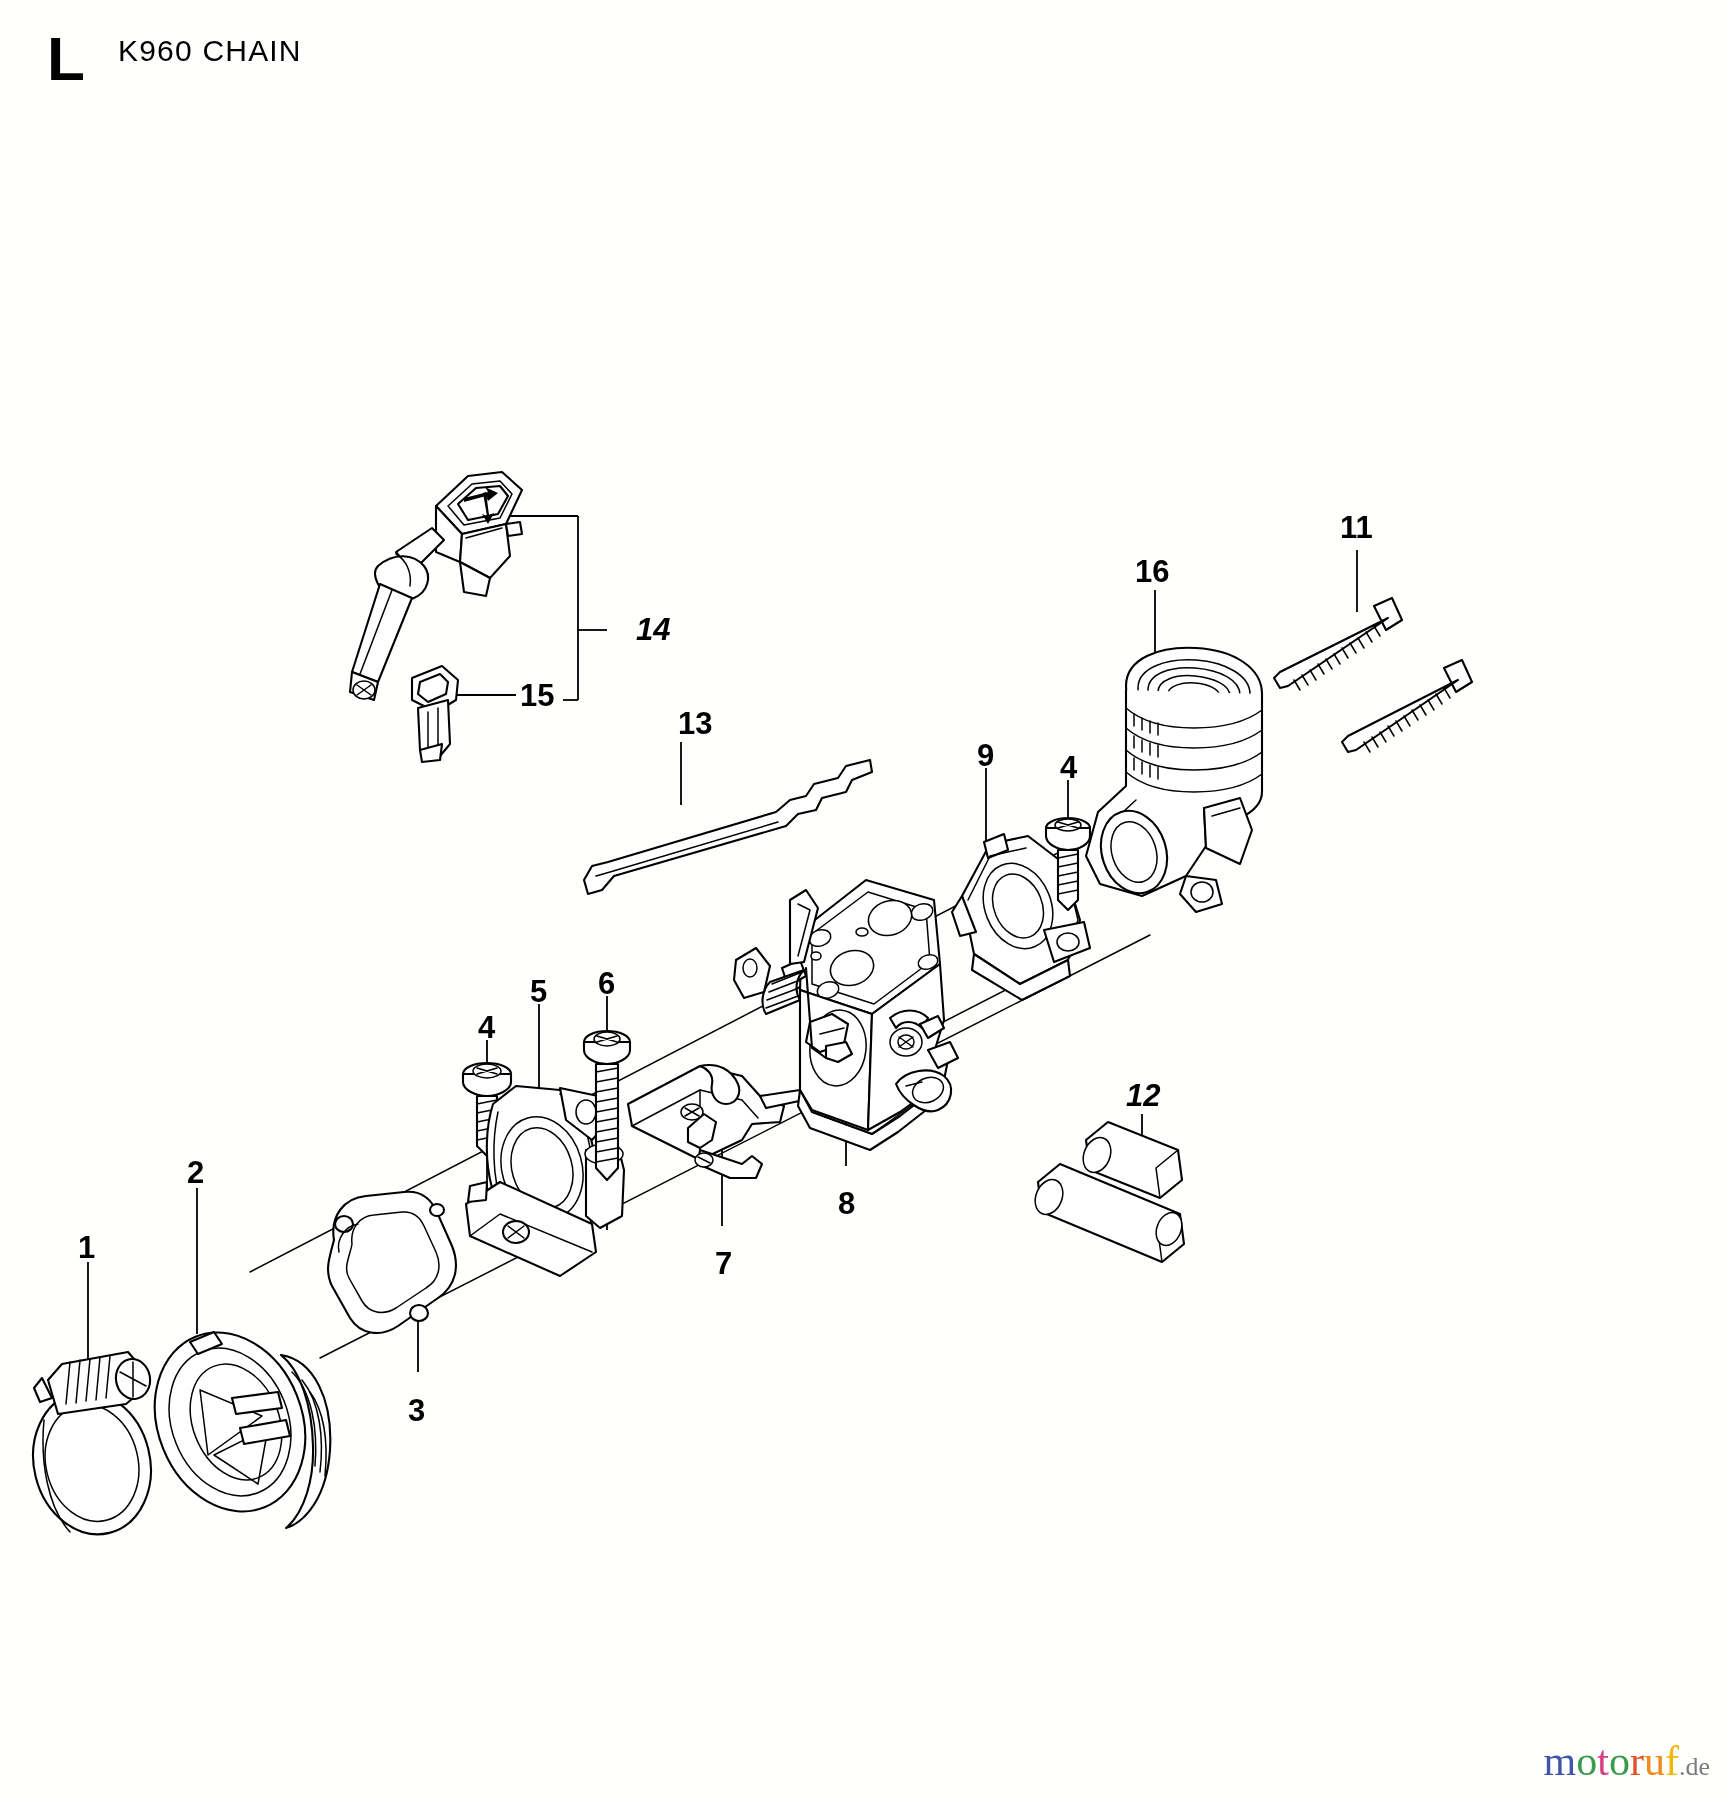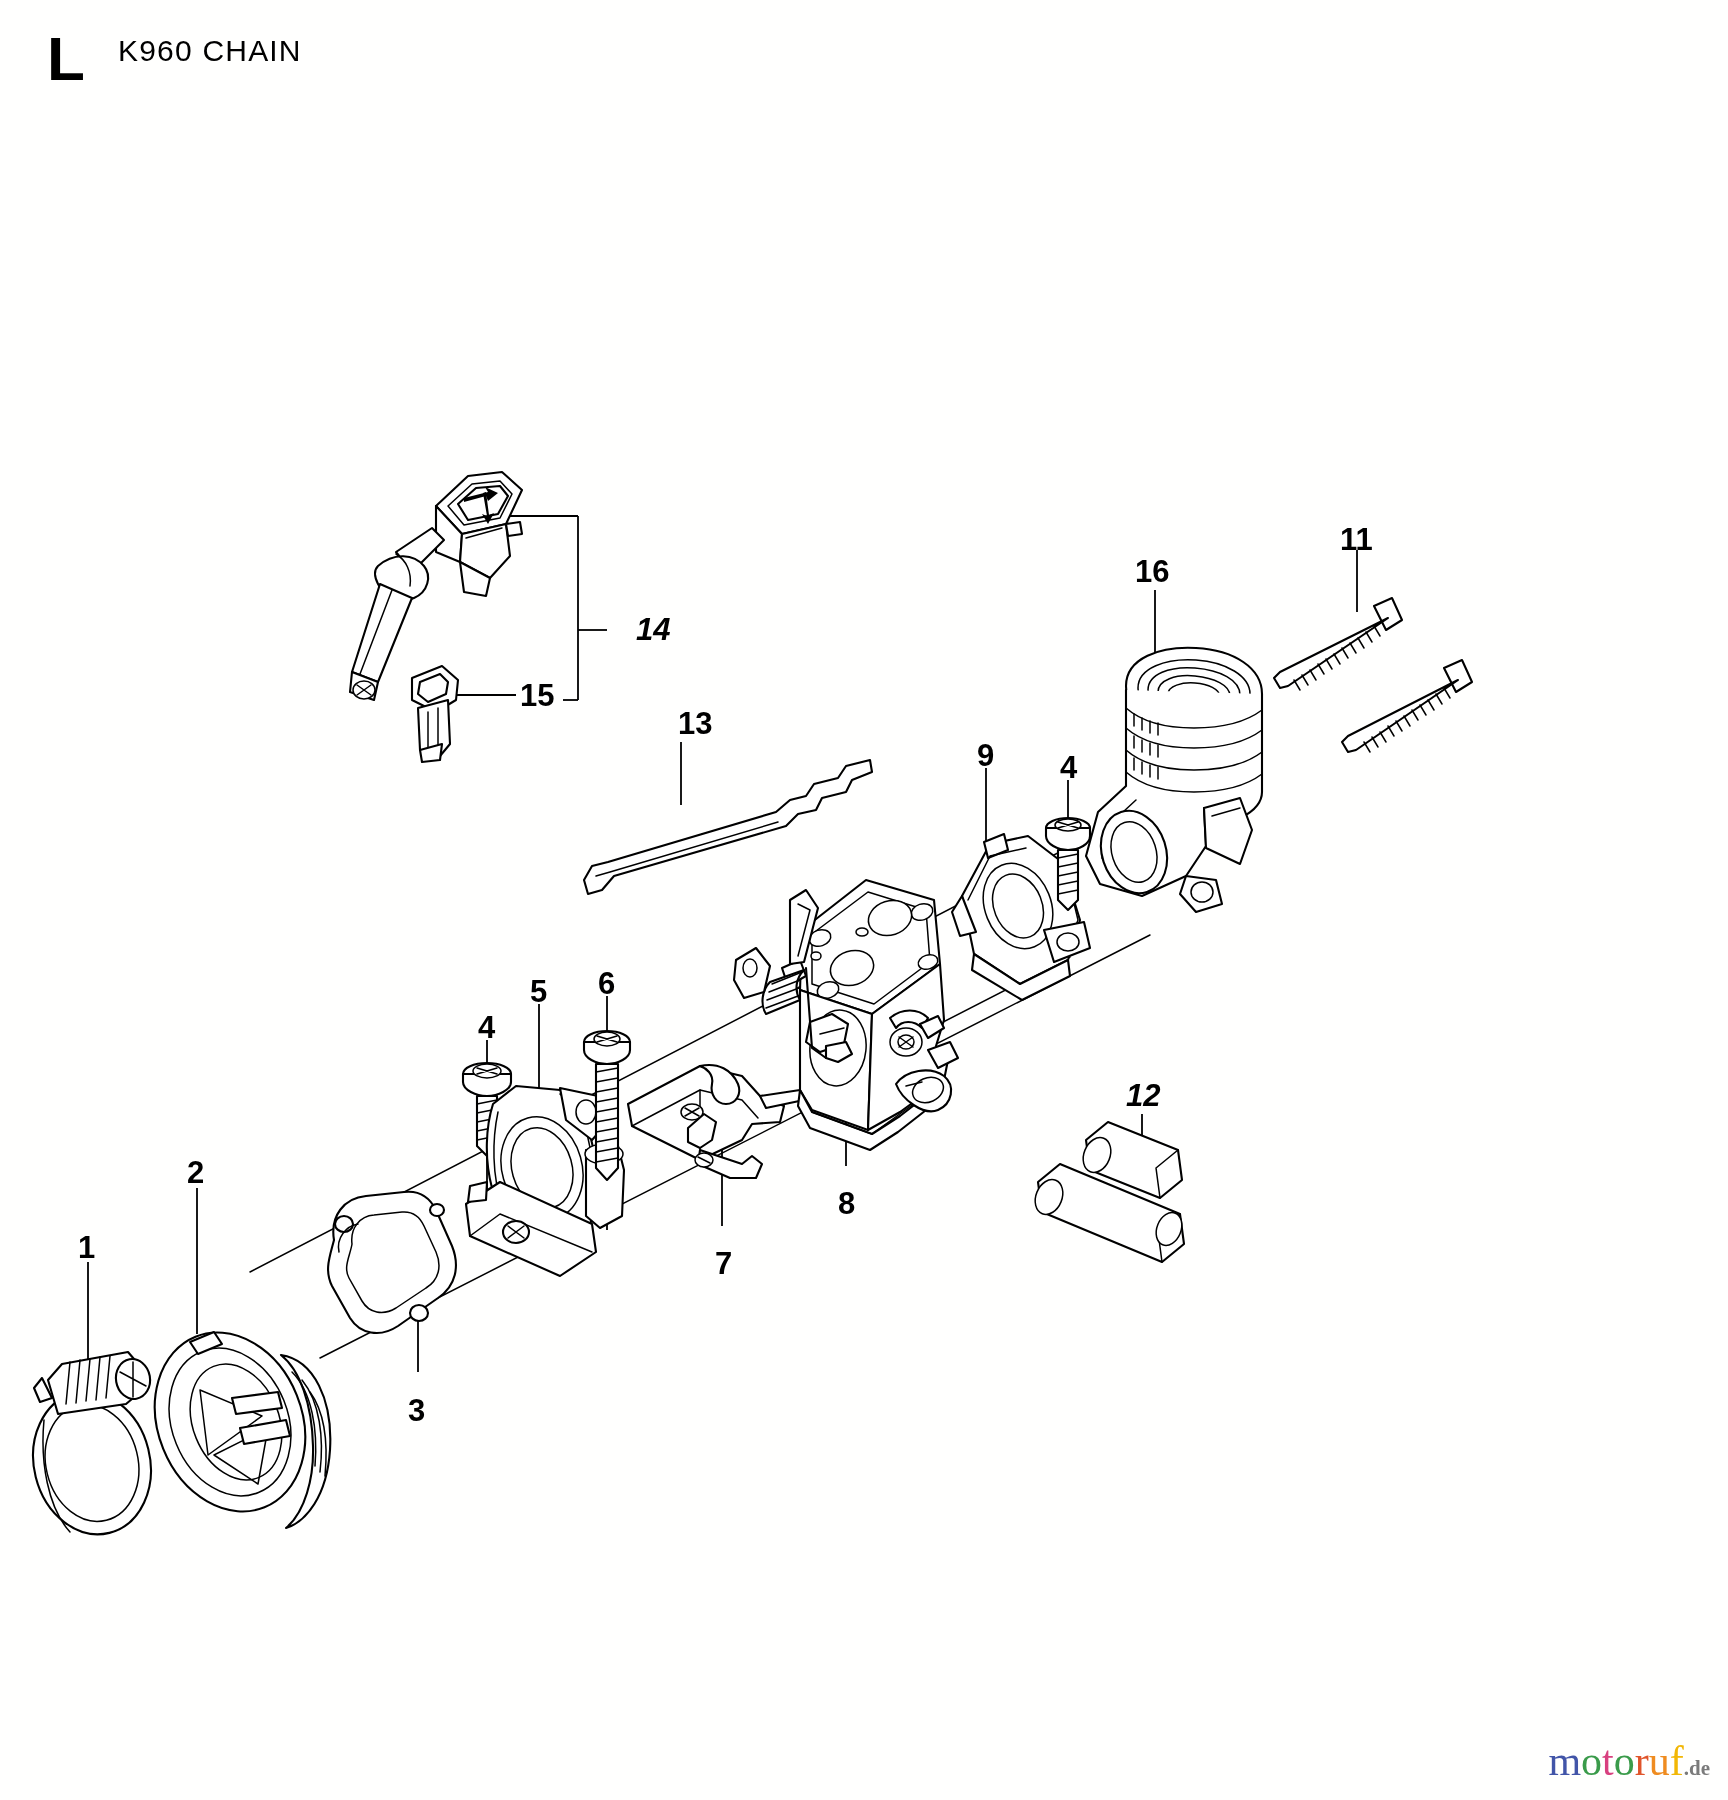--- a/index.html
+++ b/index.html
@@ -77,22 +77,21 @@
   }
   #watermark .l1 { color: #4255a8; }
   #watermark .l2 { color: #3a9b4a; }
   #watermark .l3 { color: #d8407f; }
   #watermark .l4 { color: #3a9b4a; }
   #watermark .l5 { color: #e0542a; }
   #watermark .l6 { color: #ef8c20; }
   #watermark .l7 { color: #f2b705; }
   #watermark .suffix {
     color: #7b7b7b;
-    font-size: 21px;
-    font-weight: bold;
+    font-size: 26px;
   }
 </style>
 </head>
 <body>
 
 <div id="page">
 
   <div id="header">
     <div id="section-letter">L</div>
     <div id="page-title">K960 CHAIN</div>
@@ -636,21 +635,21 @@
     <div class="callout" style="left:187px; top:1157px;">2</div>
     <div class="callout" style="left:408px; top:1395px;">3</div>
     <div class="callout" style="left:478px; top:1012px;">4</div>
     <div class="callout" style="left:530px; top:976px;">5</div>
     <div class="callout" style="left:598px; top:968px;">6</div>
     <div class="callout" style="left:715px; top:1248px;">7</div>
     <div class="callout" style="left:838px; top:1188px;">8</div>
     <div class="callout" style="left:977px; top:740px;">9</div>
     <div class="callout" style="left:1060px;top:752px;">4</div>
     <div class="callout" style="left:1135px;top:556px;">16</div>
-    <div class="callout" style="left:1340px;top:524px;">11</div>
+    <div class="callout" style="left:1340px;top:512px;">11</div>
     <div class="callout" style="left:1126px;top:1080px;font-style:italic;">12</div>
     <div class="callout" style="left:678px; top:708px;">13</div>
     <div class="callout" style="left:636px; top:614px;font-style:italic;">14</div>
     <div class="callout" style="left:520px; top:680px;">15</div>
   </div>
 
   <div id="watermark">
     <span class="l1">m</span><span class="l2">o</span><span class="l3">t</span><span class="l4">o</span><span class="l5">r</span><span class="l6">u</span><span class="l7">f</span><span class="suffix">.de</span>
   </div>
 

